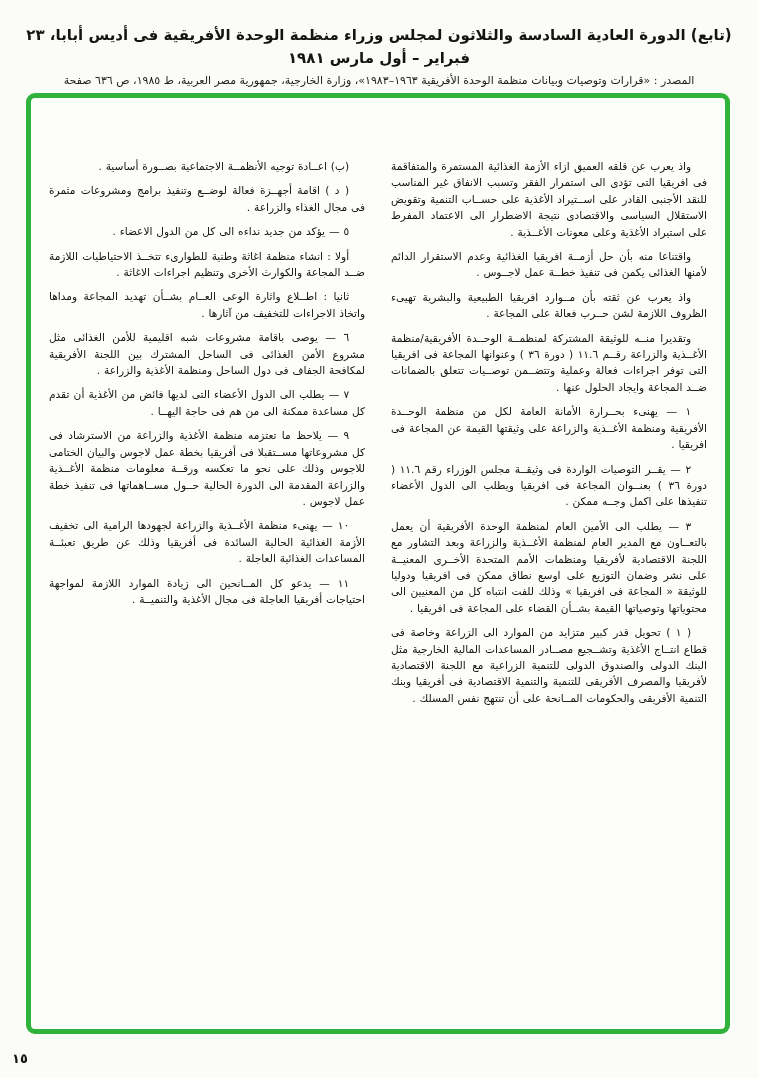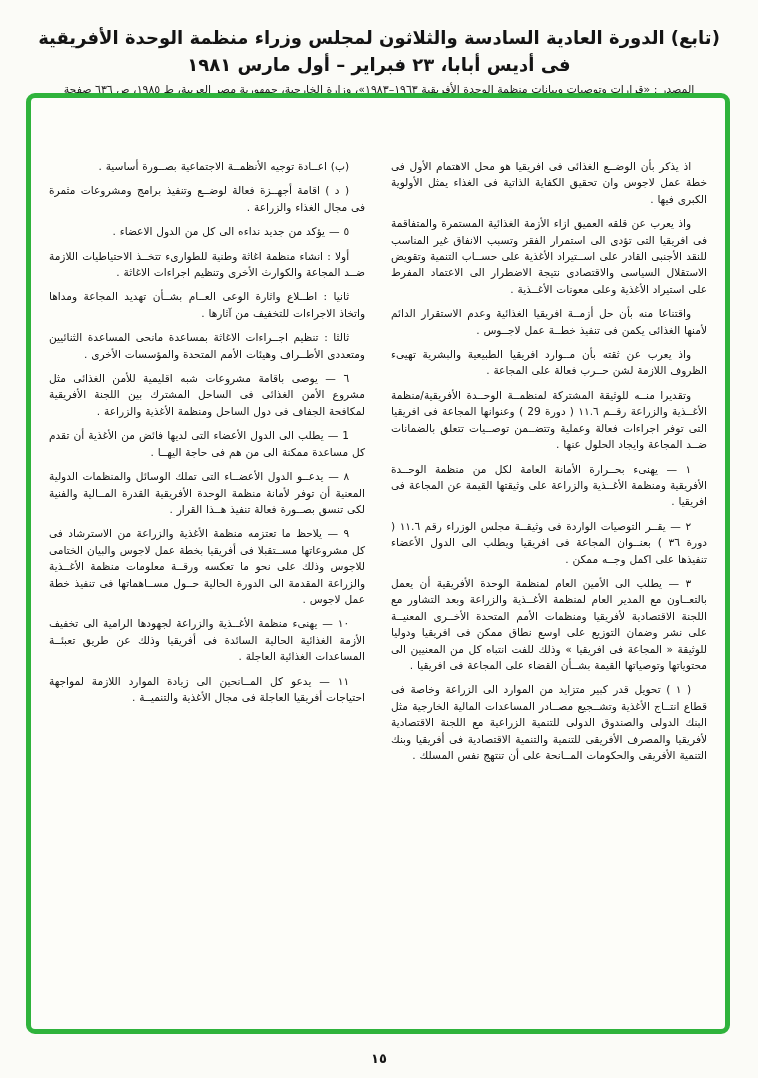--- a/index.html
+++ b/index.html
@@ -10,21 +10,21 @@
     color: #141414;
     font-family: "DejaVu Sans", sans-serif;
     direction: rtl;
     position: relative;
     overflow: hidden;
   }
   .header {
     padding: 24px 26px 0 26px;
   }
   .header-line1 {
-    font-size: 18px;
+    font-size: 15px;
     font-weight: bold;
     line-height: 1.5;
     text-align: center;
     letter-spacing: 0;
   }
   .header-line2 {
     font-size: 11px;
     margin-top: 5px;
     text-align: center;
     color: #1d1d1d;
@@ -56,58 +56,55 @@
     margin: 0 0 8px 0;
     font-size: 10.6px;
     line-height: 1.55;
     text-align: justify;
     text-indent: 1.5em;
     word-spacing: 0.5px;
   }
   .page-number {
     position: absolute;
     bottom: 12px;
-    left: 0;
+    left: 12px;
     right: 0;
-    text-align: center;
+    text-align: left;
     font-size: 13px;
     font-weight: bold;
   }
 </style>
 </head>
 <body>
 
 <div class="header">
   <div class="header-line1">(تابع) الدورة العادية السادسة والثلاثون لمجلس وزراء منظمة الوحدة الأفريقية فى أديس أبابا، ٢٣ فبراير – أول مارس ١٩٨١</div>
   <div class="header-line2">المصدر : «قرارات وتوصيات وبيانات منظمة الوحدة الأفريقية ١٩٦٣–١٩٨٣»، وزارة الخارجية، جمهورية مصر العربية، ط ١٩٨٥، ص ٦٣٦ صفحة</div>
 </div>
 
 <div class="content-box">
   <div class="columns">
     <div class="col">
-        <p>اذ يذكر بأن الوضــع الغذائى فى افريقيا هو محل الاهتمام الأول فى خطة عمل لاجوس وان تحقيق الكفاية الذاتية فى الغذاء يمثل الأولوية الكبرى فيها .</p>
         <p>واذ يعرب عن قلقه العميق ازاء الأزمة الغذائية المستمرة والمتفاقمة فى افريقيا التى تؤدى الى استمرار الفقر وتسبب الانفاق غير المناسب للنقد الأجنبى القادر على اســتيراد الأغذية على حســاب التنمية وتقويض الاستقلال السياسى والاقتصادى نتيجة الاضطرار الى الاعتماد المفرط على استيراد الأغذية وعلى معونات الأغــذية .</p>
         <p>واقتناعا منه بأن حل أزمــة افريقيا الغذائية وعدم الاستقرار الدائم لأمنها الغذائى يكمن فى تنفيذ خطــة عمل لاجــوس .</p>
         <p>واذ يعرب عن ثقته بأن مــوارد افريقيا الطبيعية والبشرية تهيىء الظروف اللازمة لشن حــرب فعالة على المجاعة .</p>
-        <p>وتقديرا منــه للوثيقة المشتركة لمنظمــة الوحــدة الأفريقية/منظمة الأغــذية والزراعة رقــم ١١.٦ ( دورة 29 ) وعنوانها المجاعة فى افريقيا التى توفر اجراءات فعالة وعملية وتتضــمن توصــيات تتعلق بالضمانات ضــد المجاعة وايجاد الحلول عنها .</p>
+        <p>وتقديرا منــه للوثيقة المشتركة لمنظمــة الوحــدة الأفريقية/منظمة الأغــذية والزراعة رقــم ١١.٦ ( دورة ٣٦ ) وعنوانها المجاعة فى افريقيا التى توفر اجراءات فعالة وعملية وتتضــمن توصــيات تتعلق بالضمانات ضــد المجاعة وايجاد الحلول عنها .</p>
         <p>١ — يهنىء بحــرارة الأمانة العامة لكل من منظمة الوحــدة الأفريقية ومنظمة الأغــذية والزراعة على وثيقتها القيمة عن المجاعة فى افريقيا .</p>
         <p>٢ — يقــر التوصيات الواردة فى وثيقــة مجلس الوزراء رقم ١١.٦ ( دورة ٣٦ ) بعنــوان المجاعة فى افريقيا ويطلب الى الدول الأعضاء تنفيذها على اكمل وجــه ممكن .</p>
         <p>٣ — يطلب الى الأمين العام لمنظمة الوحدة الأفريقية أن يعمل بالتعــاون مع المدير العام لمنظمة الأغــذية والزراعة وبعد التشاور مع اللجنة الاقتصادية لأفريقيا ومنظمات الأمم المتحدة الأخــرى المعنيــة على نشر وضمان التوزيع على اوسع نطاق ممكن فى افريقيا ودوليا للوثيقة « المجاعة فى افريقيا » وذلك للفت انتباه كل من المعنيين الى محتوياتها وتوصياتها القيمة بشــأن القضاء على المجاعة فى افريقيا .</p>
         <p>( ١ ) تحويل قدر كبير متزايد من الموارد الى الزراعة وخاصة فى قطاع انتــاج الأغذية وتشــجيع مصــادر المساعدات المالية الخارجية مثل البنك الدولى والصندوق الدولى للتنمية الزراعية مع اللجنة الاقتصادية لأفريقيا والمصرف الأفريقى للتنمية والتنمية الاقتصادية فى أفريقيا وبنك التنمية الأفريقى والحكومات المــانحة على أن تنتهج نفس المسلك .</p>
       </div>
     <div class="col">
         <p>(ب) اعــادة توجيه الأنظمــة الاجتماعية بصــورة أساسية .</p>
         <p>( د ) اقامة أجهــزة فعالة لوضــع وتنفيذ برامج ومشروعات مثمرة فى مجال الغذاء والزراعة .</p>
         <p>٥ — يؤكد من جديد نداءه الى كل من الدول الاعضاء .</p>
         <p>أولا : انشاء منظمة اغاثة وطنية للطوارىء تتخــذ الاحتياطيات اللازمة ضــد المجاعة والكوارث الأخرى وتنظيم اجراءات الاغاثة .</p>
         <p>ثانيا : اطــلاع واثارة الوعى العــام بشــأن تهديد المجاعة ومداها واتخاذ الاجراءات للتخفيف من آثارها .</p>
-        <p>ثالثا : تنظيم اجــراءات الاغاثة بمساعدة مانحى المساعدة الثنائيين ومتعددى الأطــراف وهيئات الأمم المتحدة والمؤسسات الأخرى .</p>
         <p>٦ — يوصى باقامة مشروعات شبه اقليمية للأمن الغذائى مثل مشروع الأمن الغذائى فى الساحل المشترك بين اللجنة الأفريقية لمكافحة الجفاف فى دول الساحل ومنظمة الأغذية والزراعة .</p>
-        <p>1 — يطلب الى الدول الأعضاء التى لديها فائض من الأغذية أن تقدم كل مساعدة ممكنة الى من هم فى حاجة اليهــا .</p>
-        <p>٨ — يدعــو الدول الأعضــاء التى تملك الوسائل والمنظمات الدولية المعنية أن توفر لأمانة منظمة الوحدة الأفريقية القدرة المــالية والفنية لكى تنسق بصــورة فعالة تنفيذ هــذا القرار .</p>
+        <p>٧ — يطلب الى الدول الأعضاء التى لديها فائض من الأغذية أن تقدم كل مساعدة ممكنة الى من هم فى حاجة اليهــا .</p>
         <p>٩ — يلاحظ ما تعتزمه منظمة الأغذية والزراعة من الاسترشاد فى كل مشروعاتها مســتقبلا فى أفريقيا بخطة عمل لاجوس والبيان الختامى للاجوس وذلك على نحو ما تعكسه ورقــة معلومات منظمة الأغــذية والزراعة المقدمة الى الدورة الحالية حــول مســاهماتها فى تنفيذ خطة عمل لاجوس .</p>
         <p>١٠ — يهنىء منظمة الأغــذية والزراعة لجهودها الرامية الى تخفيف الأزمة الغذائية الحالية السائدة فى أفريقيا وذلك عن طريق تعبئــة المساعدات الغذائية العاجلة .</p>
         <p>١١ — يدعو كل المــانحين الى زيادة الموارد اللازمة لمواجهة احتياجات أفريقيا العاجلة فى مجال الأغذية والتنميــة .</p>
       </div>
   </div>
 </div>
 
 <div class="page-number">١٥</div>
 
 </body></html>

